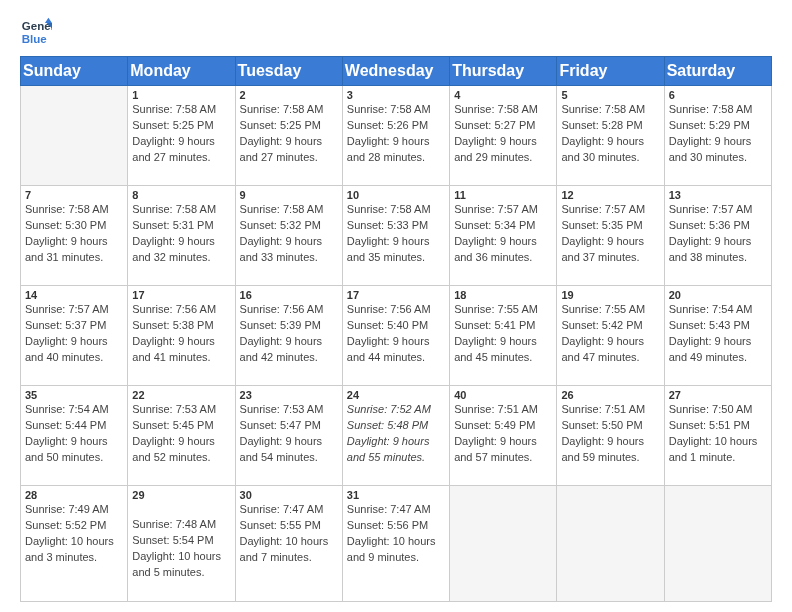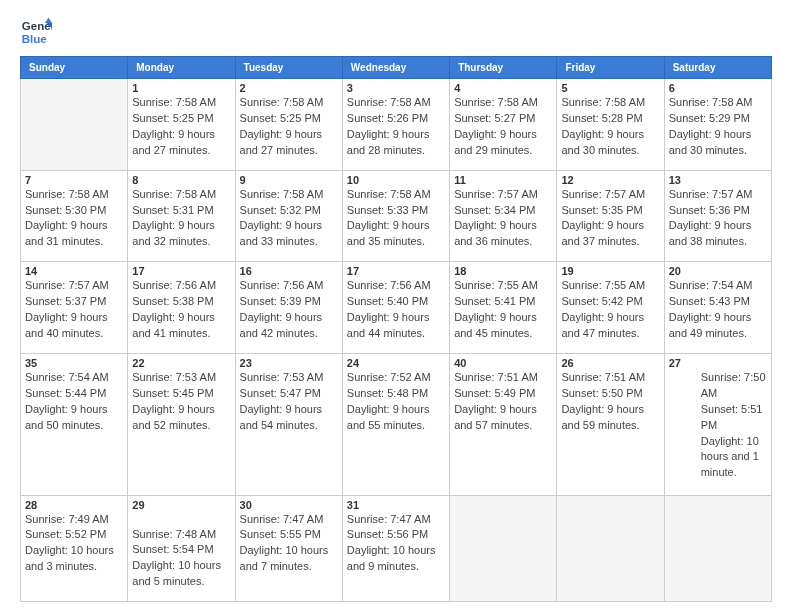--- a/index.html
+++ b/index.html
@@ -48,23 +48,23 @@
     .calendar {
       flex: 1;
       border: 1px solid #ccc;
       border-collapse: collapse;
       width: 100%;
       table-layout: fixed;
     }
     .calendar th {
       background-color: #3a7bd5;
       color: #fff;
-      font-size: 10px;
+      font-size: 16px;
       font-weight: bold;
-      padding: 5px 8px;
+      padding: 5px 2px;
       text-align: left;
       border: 1px solid #2d6ab5;
     }
     .calendar td {
       vertical-align: top;
       border: 1px solid #ccc;
       padding: 3px 4px;
       font-size: 9.5px;
       color: #333;
       background: #fff;
@@ -261,39 +261,39 @@
 Daylight: 9 hours and 52 minutes.</div>
           </td>
           <td>
             <span class="day-num">23</span>
             <div class="day-info" style="white-space: pre-line;">Sunrise: 7:53 AM
 Sunset: 5:47 PM
 Daylight: 9 hours and 54 minutes.</div>
           </td>
           <td>
             <span class="day-num">24</span>
-            <div class="day-info" style="white-space: pre-line;">Sunrise: 7:52 AM
+            <div class="day-info" style="white-space: pre-line; font-style: italic;">Sunrise: 7:52 AM
 Sunset: 5:48 PM
 Daylight: 9 hours and 55 minutes.</div>
           </td>
           <td>
             <span class="day-num">40</span>
             <div class="day-info" style="white-space: pre-line;">Sunrise: 7:51 AM
 Sunset: 5:49 PM
 Daylight: 9 hours and 57 minutes.</div>
           </td>
           <td>
             <span class="day-num">26</span>
             <div class="day-info" style="white-space: pre-line;">Sunrise: 7:51 AM
 Sunset: 5:50 PM
 Daylight: 9 hours and 59 minutes.</div>
           </td>
           <td>
             <span class="day-num">27</span>
-            <div class="day-info" style="white-space: pre-line; margin-left: 32px;">Sunrise: 7:50 AM
+            <div class="day-info" style="white-space: pre-line;">Sunrise: 7:50 AM
 Sunset: 5:51 PM
 Daylight: 10 hours and 1 minute.</div>
           </td>
         </tr>
         <tr class="week-row">
           <td>
             <span class="day-num">28</span>
             <div class="day-info" style="white-space: pre-line;">Sunrise: 7:49 AM
 Sunset: 5:52 PM
 Daylight: 10 hours and 3 minutes.</div>

